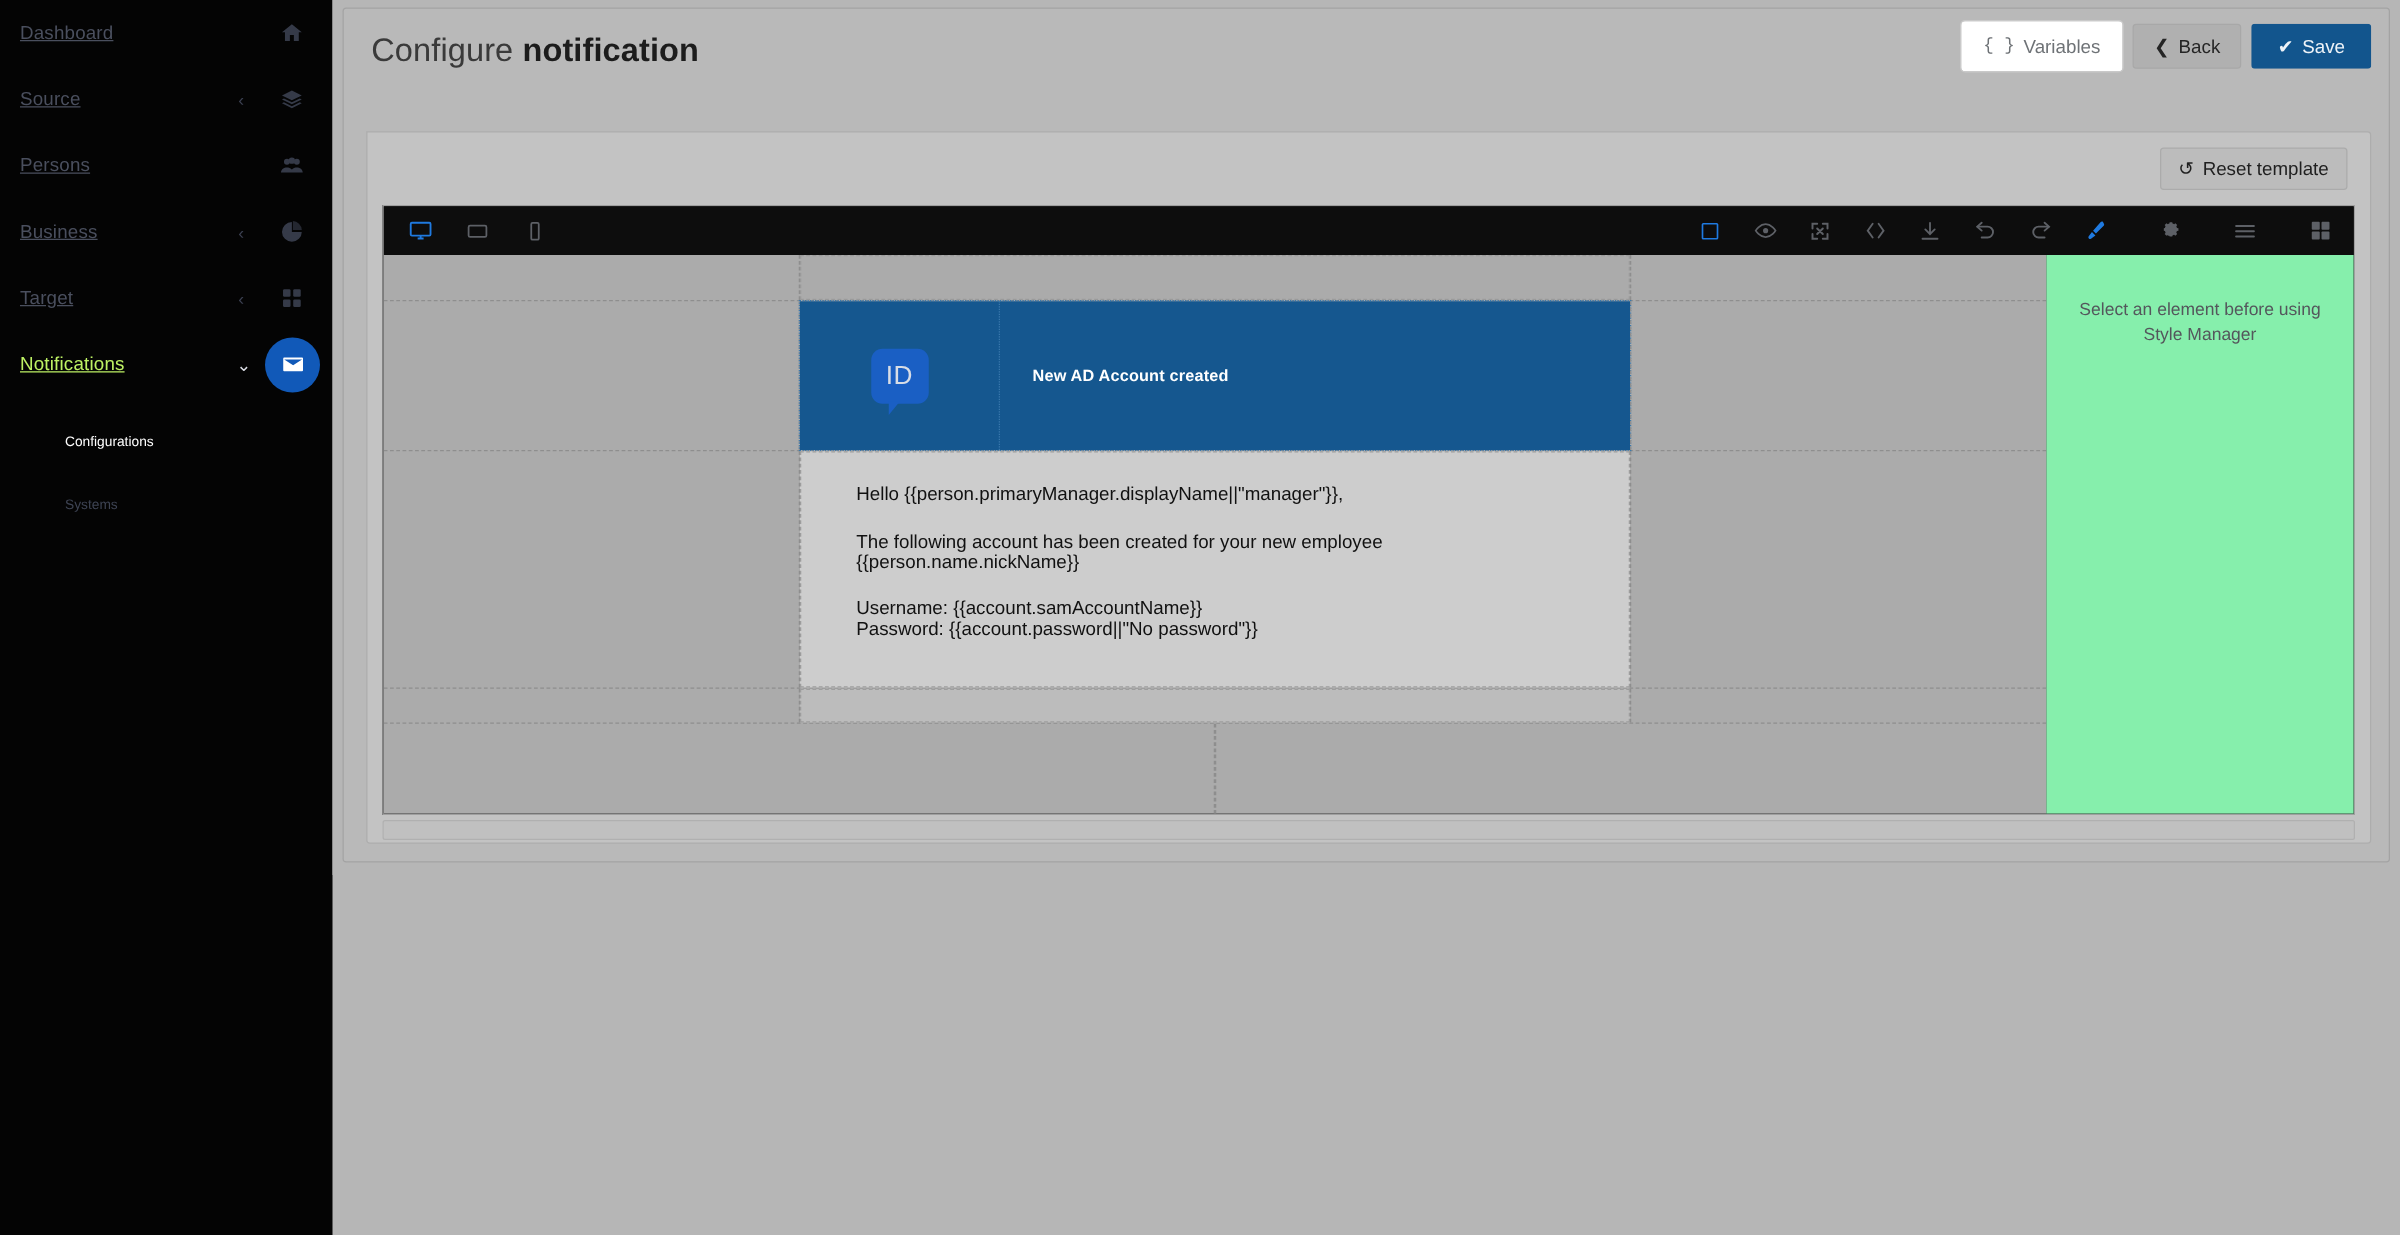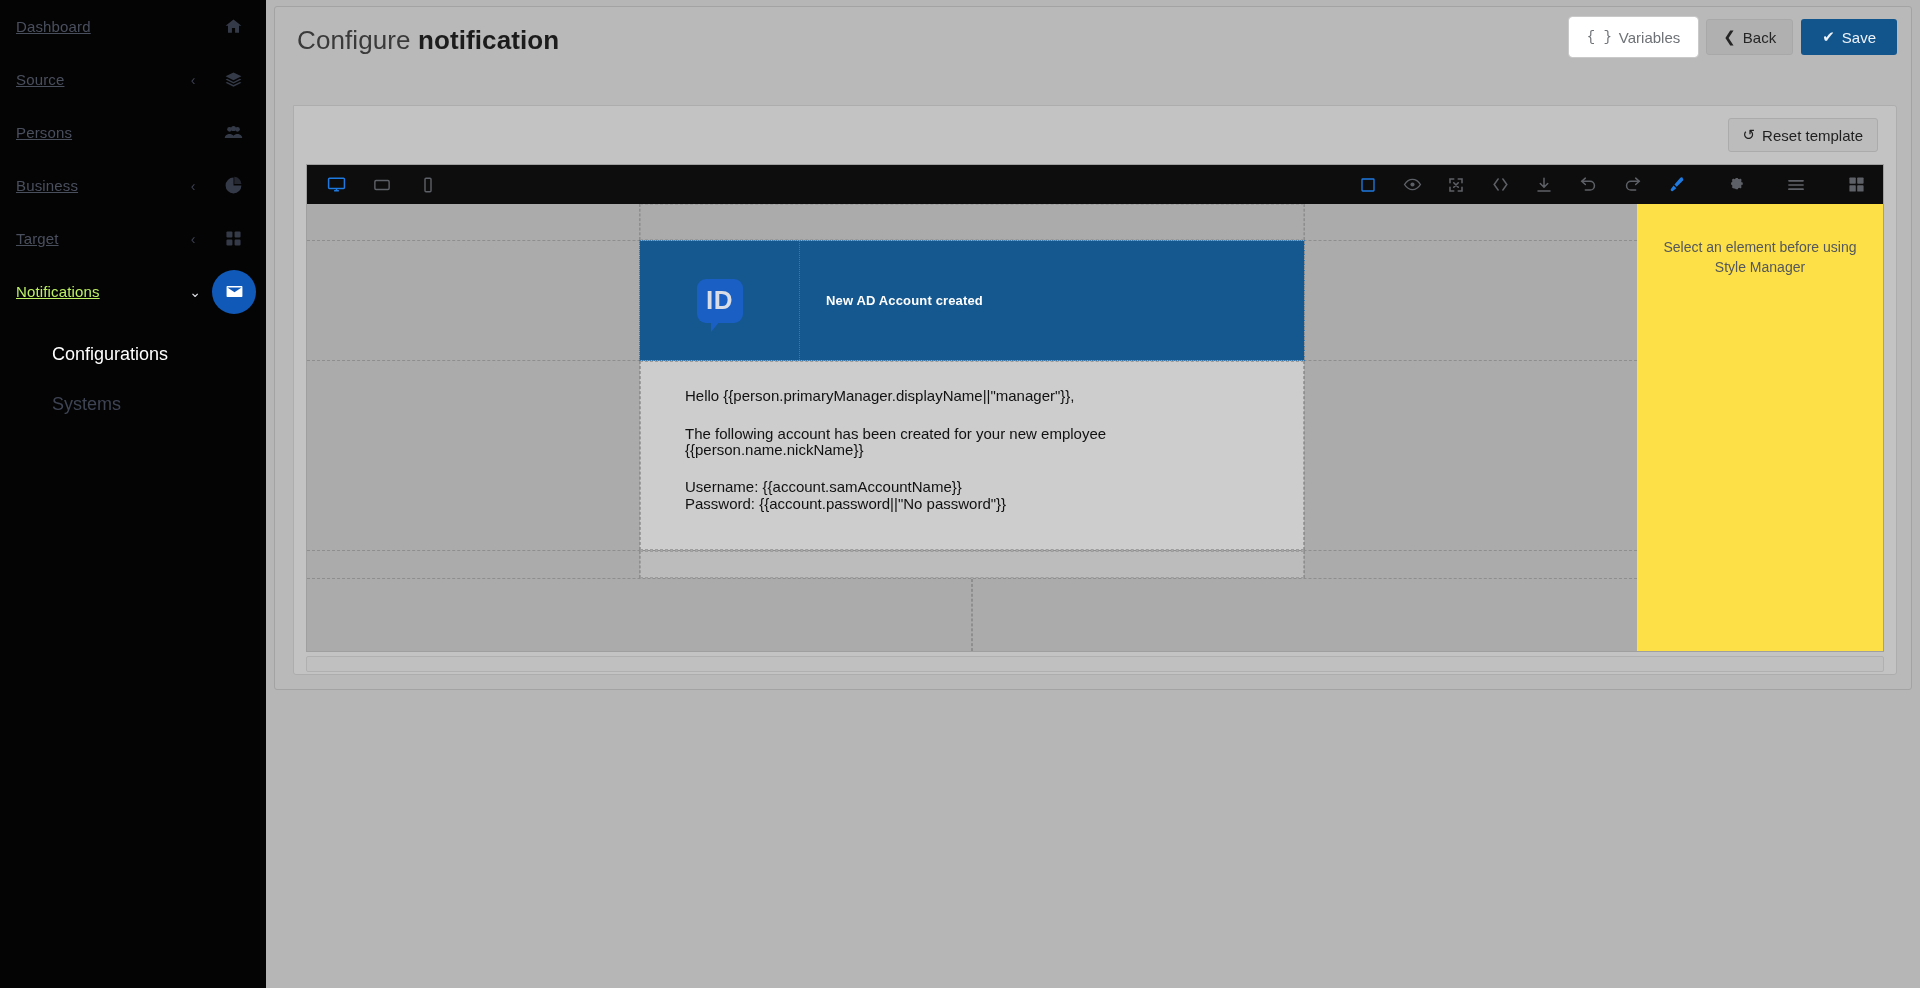--- a/index.html
+++ b/index.html
@@ -50,21 +50,21 @@
   .nav-icon.badge {
     background: #1159b8;
     border-radius: 50%;
     color: #ffffff;
     width: 44px; height: 44px;
   }
   .sub-item {
     height: 50px;
     display: flex; align-items: center;
     padding-left: 52px;
-    font-size: 18px;
+    font-size: 11px;
     cursor: pointer;
   }
   .sub-item.current { color: #ffffff; }
   .sub-item.dim { color: #3e4454; }
 
   
   #main {
     position: absolute;
     left: 266px; top: 0;
     width: 1654px; height: 700px;
@@ -221,21 +221,21 @@
     min-height: 0;
   }
   #canvas-wrap {
     flex: 1;
     background: #ababab;
     position: relative;
     overflow: hidden;
   }
   #style-panel {
     width: 246px;
-    background: #fde047;
+    background: #86efac;
     color: #54575c;
     font-size: 14px;
     text-align: center;
     padding: 33px 26px 0 26px;
     line-height: 1.45;
     flex: 0 0 246px;
   }
 
   
   .row {
@@ -270,22 +270,22 @@
     display: flex; align-items: center; justify-content: center;
     border-right: 1px dotted #3b79ad;
   }
   #logo {
     position: relative;
     width: 46px; height: 44px;
     background: #1a5fc4;
     border-radius: 9px;
     display: flex; align-items: center; justify-content: center;
     color: #d8dde6;
-    font-size: 26px;
-    font-weight: 700;
+    font-size: 21px;
+    font-weight: 400;
     letter-spacing: .5px;
   }
   #logo::after {
     content: "";
     position: absolute;
     bottom: -9px; left: 14px;
     width: 0; height: 0;
     border-left: 9px solid #1a5fc4;
     border-bottom: 11px solid transparent;
   }

